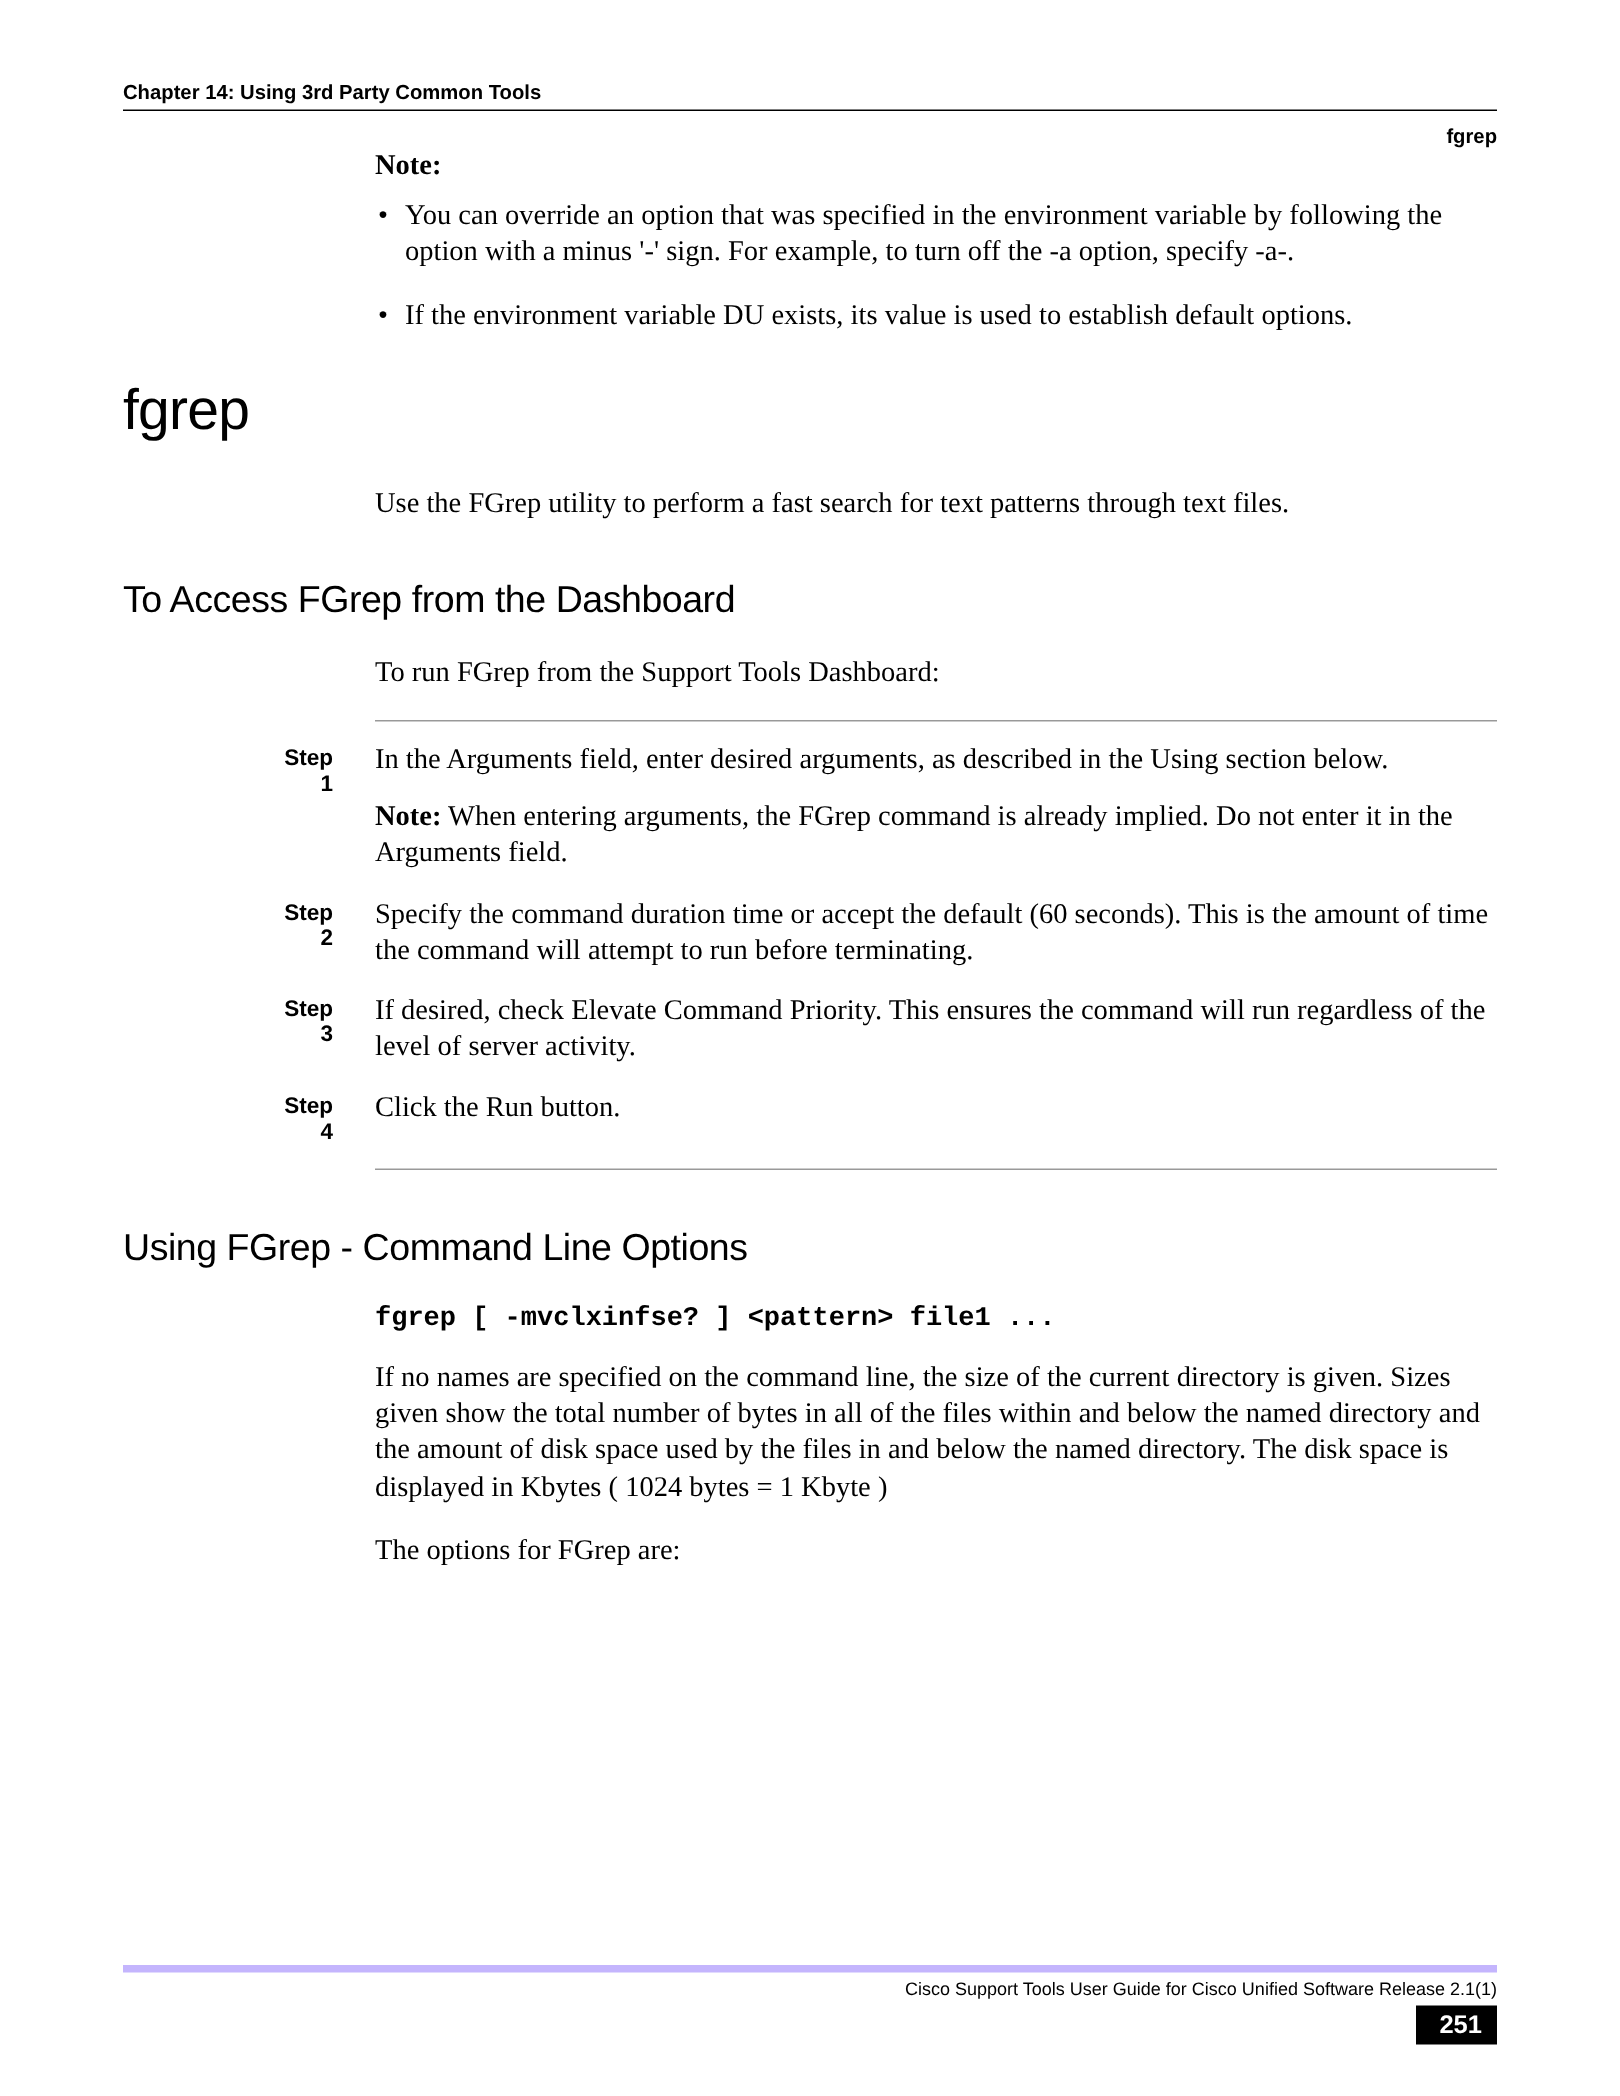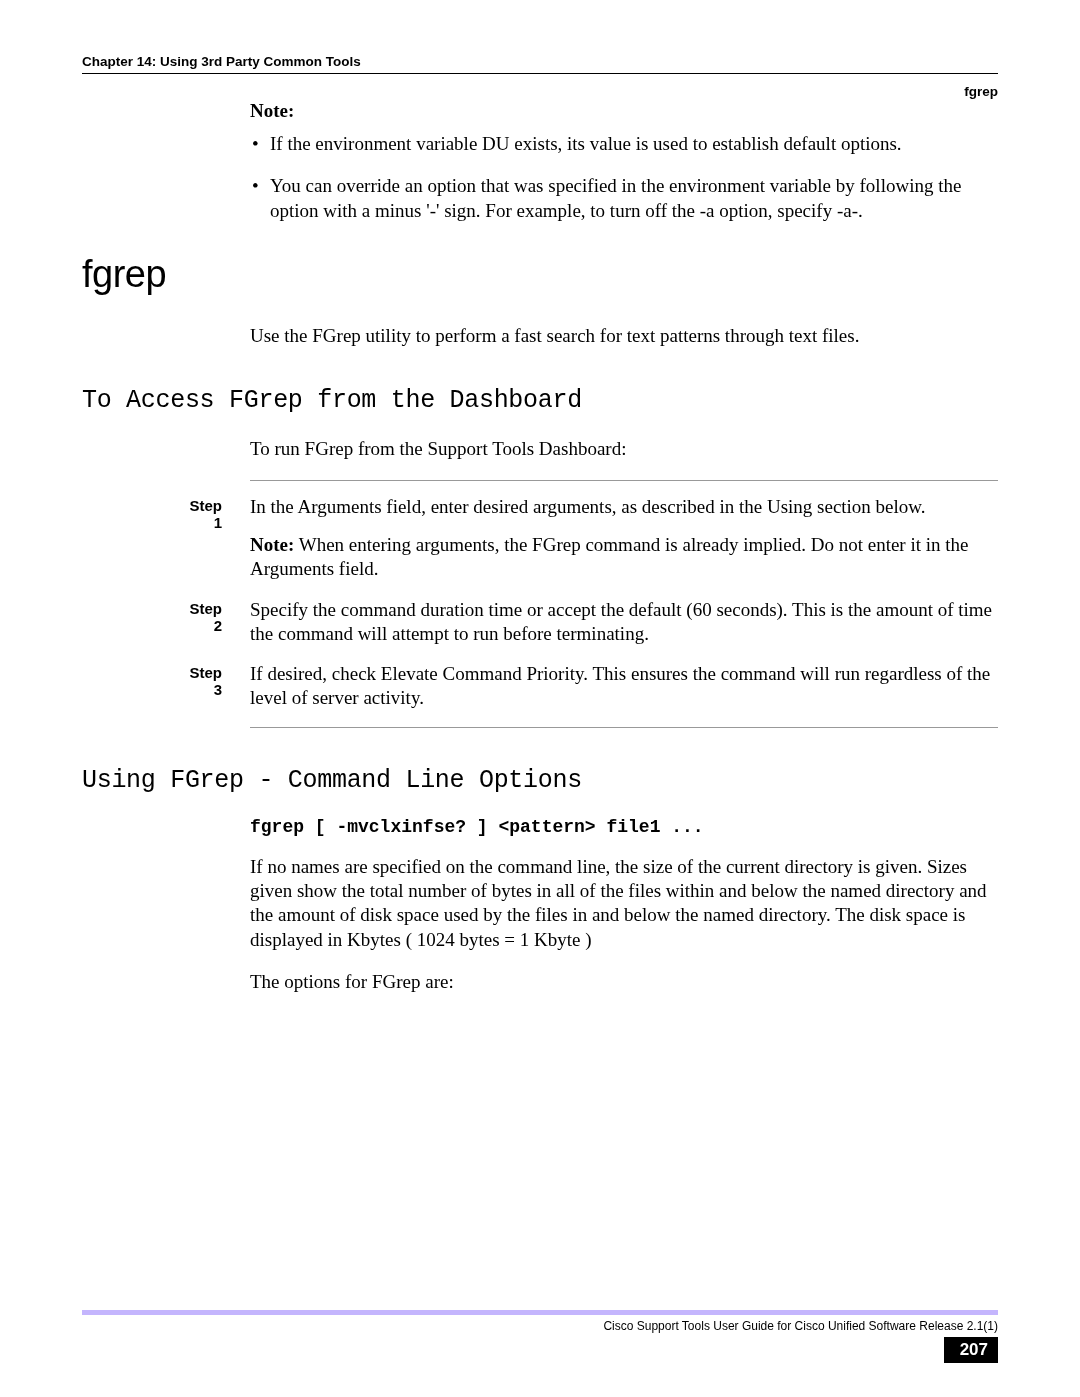--- a/index.html
+++ b/index.html
@@ -67,21 +67,21 @@
     }
     .h1 {
       font-family: Arial, Helvetica, sans-serif;
       font-weight: 300;
       font-size: 38px;
       letter-spacing: -0.5px;
       margin-top: 30px;
       margin-bottom: 28px;
     }
     .h2 {
-      font-family: Liberation Mono, monospace;
+      font-family: Liberation Sans, sans-serif;
       font-weight: 300;
       font-size: 25px;
       letter-spacing: -0.3px;
       margin-top: 38px;
       margin-bottom: 22px;
     }
     .hr {
       border: none;
       border-top: 1px solid #999;
       margin: 14px 0 14px 0;
@@ -152,22 +152,22 @@
 <div class="header-row">
   <div class="header-left">Chapter 14: Using 3rd Party Common Tools</div>
 </div>
 <div style="text-align:right;">
   <span class="header-right">fgrep</span>
 </div>
 
 <div class="indent-block">
   <p class="note-label">Note:</p>
   <ul class="bullet-list">
+    <li class="bullet-item">You can override an option that was specified in the environment variable by following the option with a minus '-' sign. For example, to turn off the -a option, specify -a-.</li>
     <li class="bullet-item">If the environment variable DU exists, its value is used to establish default options.</li>
-    <li class="bullet-item">You can override an option that was specified in the environment variable by following the option with a minus '-' sign. For example, to turn off the -a option, specify -a-.</li>
   </ul>
 </div>
 
 <h1 class="h1">fgrep</h1>
 
 <div class="indent-block">
   <p class="para">Use the FGrep utility to perform a fast search for text patterns through text files.</p>
 </div>
 
 <h2 class="h2">To Access FGrep from the Dashboard</h2>
@@ -188,33 +188,39 @@
   <div class="step-row">
     <div class="step-label">Step 2</div>
     <div class="step-body">
       <p>Specify the command duration time or accept the default (60 seconds). This is the amount of time the command will attempt to run before terminating.</p>
     </div>
   </div>
   <div class="step-row">
     <div class="step-label">Step 3</div>
     <div class="step-body">
       <p>If desired, check Elevate Command Priority. This ensures the command will run regardless of the level of server activity.</p>
+    </div>
+  </div>
+  <div class="step-row">
+    <div class="step-label">Step 4</div>
+    <div class="step-body">
+      <p>Click the Run button.</p>
     </div>
   </div>
   <hr class="hr" style="margin-left:68px;">
 </div>
 
 <h2 class="h2">Using FGrep - Command Line Options</h2>
 
 <div class="indent-block">
   <p class="code-line">fgrep [ -mvclxinfse? ] &lt;pattern&gt; file1 ...</p>
   <p class="para">If no names are specified on the command line, the size of the current directory is given. Sizes given show the total number of bytes in all of the files within and below the named directory and the amount of disk space used by the files in and below the named directory. The disk space is displayed in Kbytes ( 1024 bytes = 1 Kbyte )</p>
   <p class="para">The options for FGrep are:</p>
 </div>
 
 <div class="footer">
   <div class="footer-line1">Cisco Support Tools User Guide for Cisco Unified Software Release 2.1(1)</div>
   <div class="footer-line2">
     <div class="footer-row">
-      <div class="page-num-box">207</div>
+      <div class="page-num-box">251</div>
     </div>
   </div>
 </div>
 
 </body></html>

